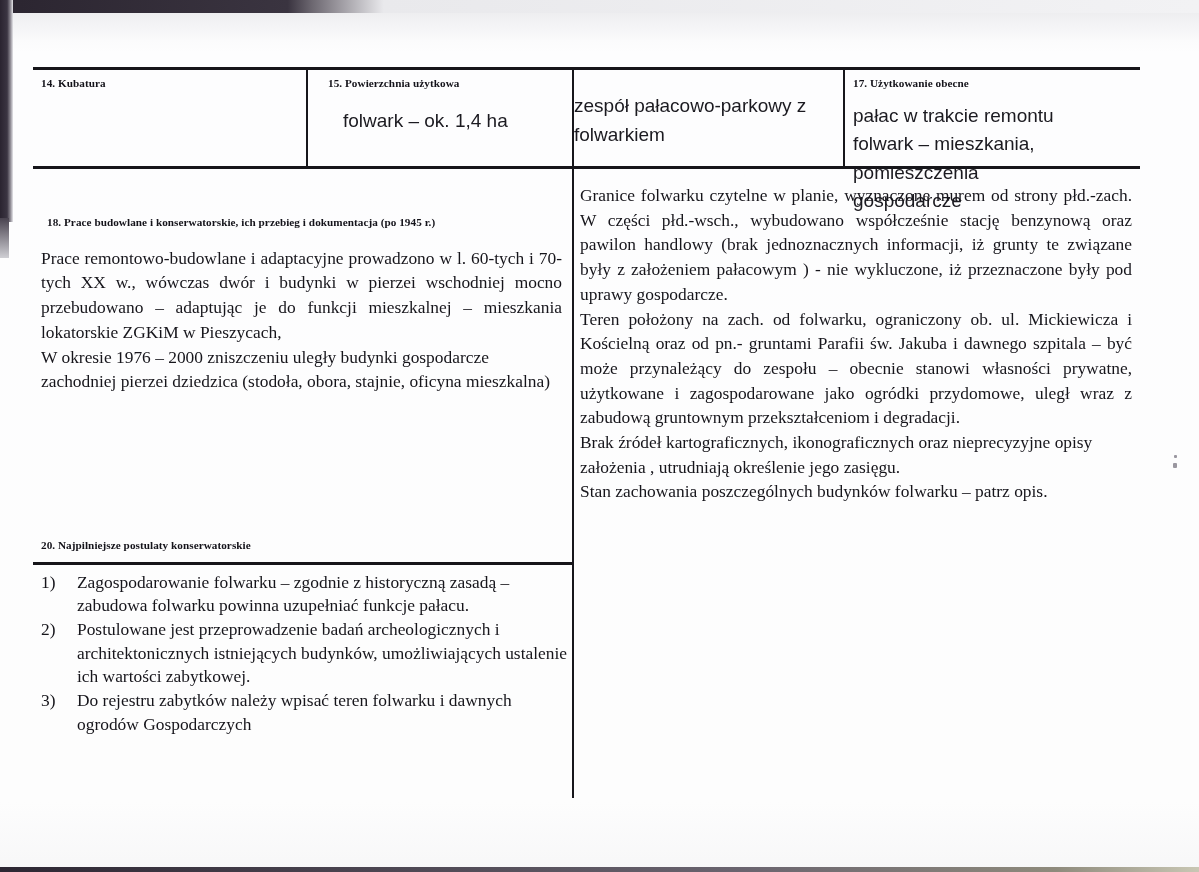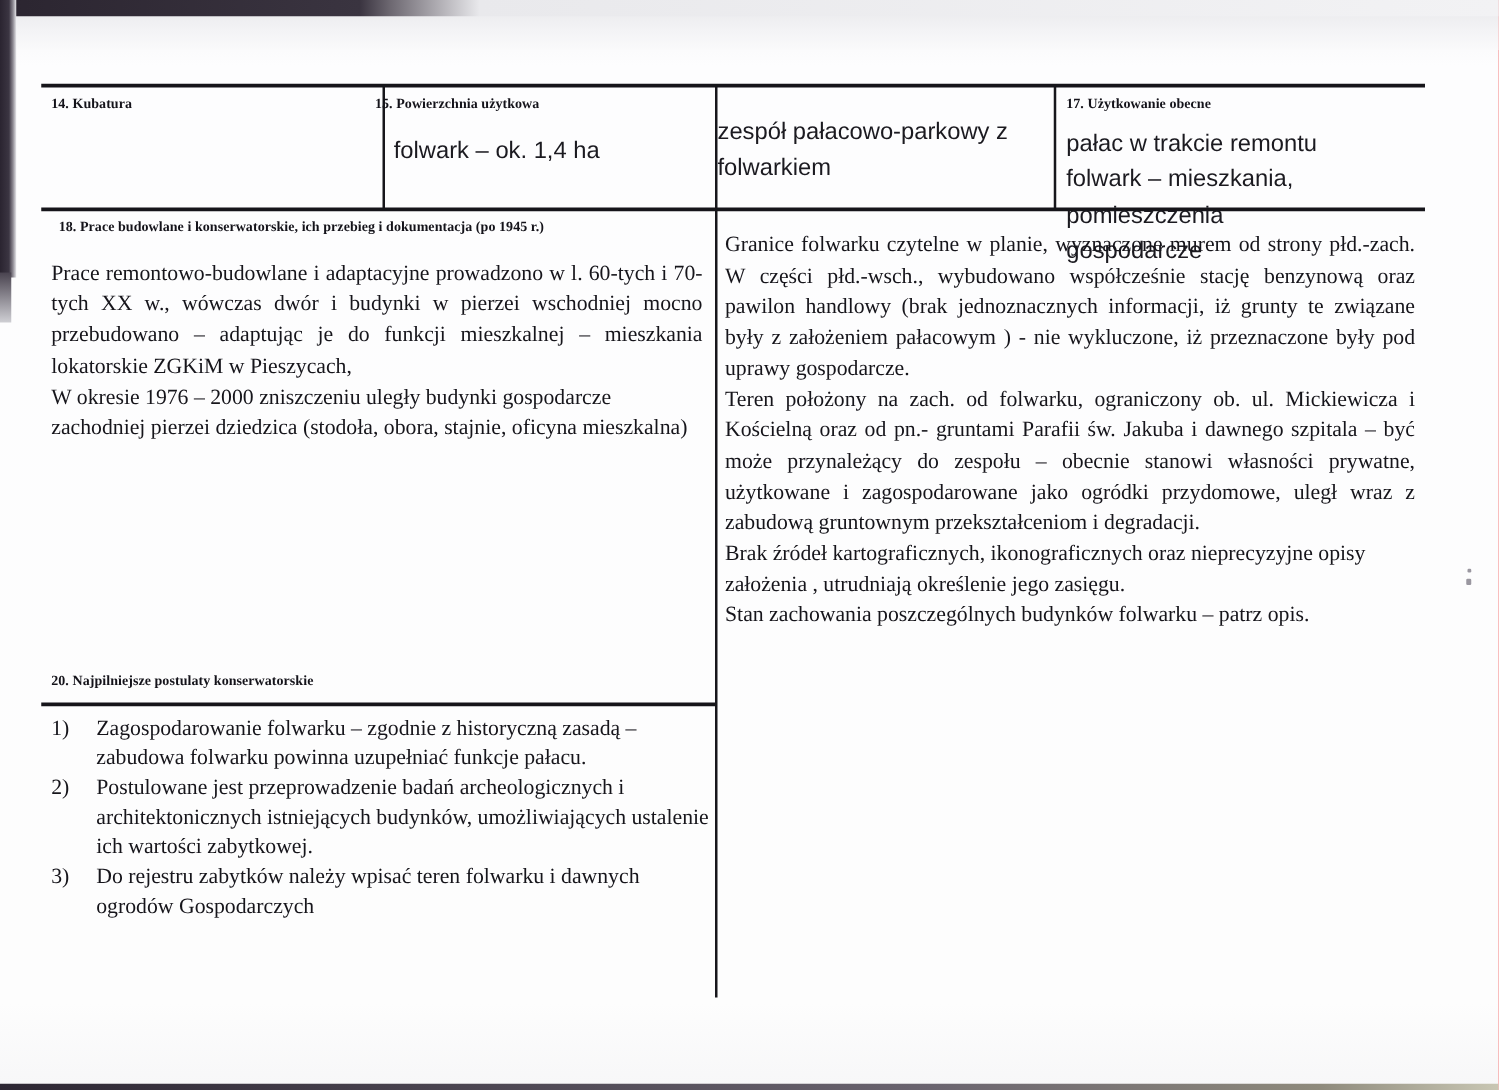--- a/index.html
+++ b/index.html
@@ -152,38 +152,38 @@
   <div class="vrule" style="left:306px;top:69px;height:98px;"></div>
   <div class="vrule" style="left:572px;top:69px;height:98px;"></div>
   <div class="vrule" style="left:843px;top:69px;height:98px;"></div>
   <div class="vrule" style="left:572px;top:168px;height:630px;"></div>
 
   <div class="cell" style="left:33px;top:70px;width:273px;height:96px;">
     <div class="field-label" style="padding:6px 0 0 8px;">14. Kubatura</div>
     <div class="typed" style="padding:10px 0 0 20px;"></div>
   </div>
 
-  <div class="cell" style="left:292px;top:70px;width:264px;height:96px;border-radius:19px;">
+  <div class="cell" style="left:320px;top:70px;width:264px;height:96px;border-radius:19px;">
     <div class="field-label" style="padding:6px 0 0 8px;">15. Powierzchnia użytkowa</div>
     <div class="typed" style="padding:16px 0 0 23px;">folwark – ok. 1,4 ha</div>
   </div>
 
   <div class="cell" style="left:574px;top:70px;width:269px;height:96px;">
     <div class="typed" style="padding:22px 0 0 0;">zespół pałacowo-parkowy z folwarkiem</div>
   </div>
 
   <div class="cell" style="left:845px;top:70px;width:295px;height:68px;">
     <div class="field-label" style="padding:6px 0 0 8px;">17. Użytkowanie obecne</div>
     <div class="typed nowrap-block" style="padding:11px 0 0 8px;">pałac w trakcie remontu
 folwark – mieszkania, pomieszczenia
 gospodarcze</div>
   </div>
 
   <div class="cell" style="left:33px;top:169px;width:539px;height:392px;">
-    <div class="field-label" style="padding:6px 0 0 14px;">18. Prace budowlane i konserwatorskie, ich przebieg i dokumentacja (po 1945 r.)</div>
+    <div class="field-label" style="padding:6px 0 0 14px;margin-top:40px;">18. Prace budowlane i konserwatorskie, ich przebieg i dokumentacja (po 1945 r.)</div>
     <div style="padding:16px 10px 0 8px;">
       <div class="serif-body">Prace remontowo-budowlane i adaptacyjne prowadzono w l. 60-tych i 70-tych XX w.,    wówczas dwór i  budynki w pierzei wschodniej mocno przebudowano – adaptując je   do funkcji mieszkalnej – mieszkania lokatorskie ZGKiM w Pieszycach,</div>
       <div class="serif-body left">W okresie 1976 – 2000 zniszczeniu uległy budynki gospodarcze zachodniej pierzei dziedzica  (stodoła, obora, stajnie, oficyna mieszkalna)</div>
     </div>
   </div>
 
   <div class="cell" style="left:574px;top:169px;width:566px;height:392px;">
     <div style="padding:14px 8px 0 6px;">
       <div class="serif-body">Granice folwarku czytelne w planie, wyznaczone murem od strony płd.-zach. W części płd.-wsch., wybudowano współcześnie stację benzynową oraz pawilon handlowy  (brak jednoznacznych informacji, iż grunty te związane były z  założeniem pałacowym ) -  nie wykluczone, iż przeznaczone były pod uprawy gospodarcze.</div>
       <div class="serif-body">Teren położony na zach. od folwarku, ograniczony  ob. ul. Mickiewicza i  Kościelną oraz od pn.- gruntami Parafii św. Jakuba i dawnego szpitala – być może przynależący   do zespołu – obecnie stanowi własności prywatne, użytkowane i zagospodarowane jako ogródki przydomowe, uległ wraz z zabudową gruntownym przekształceniom i degradacji.</div>

